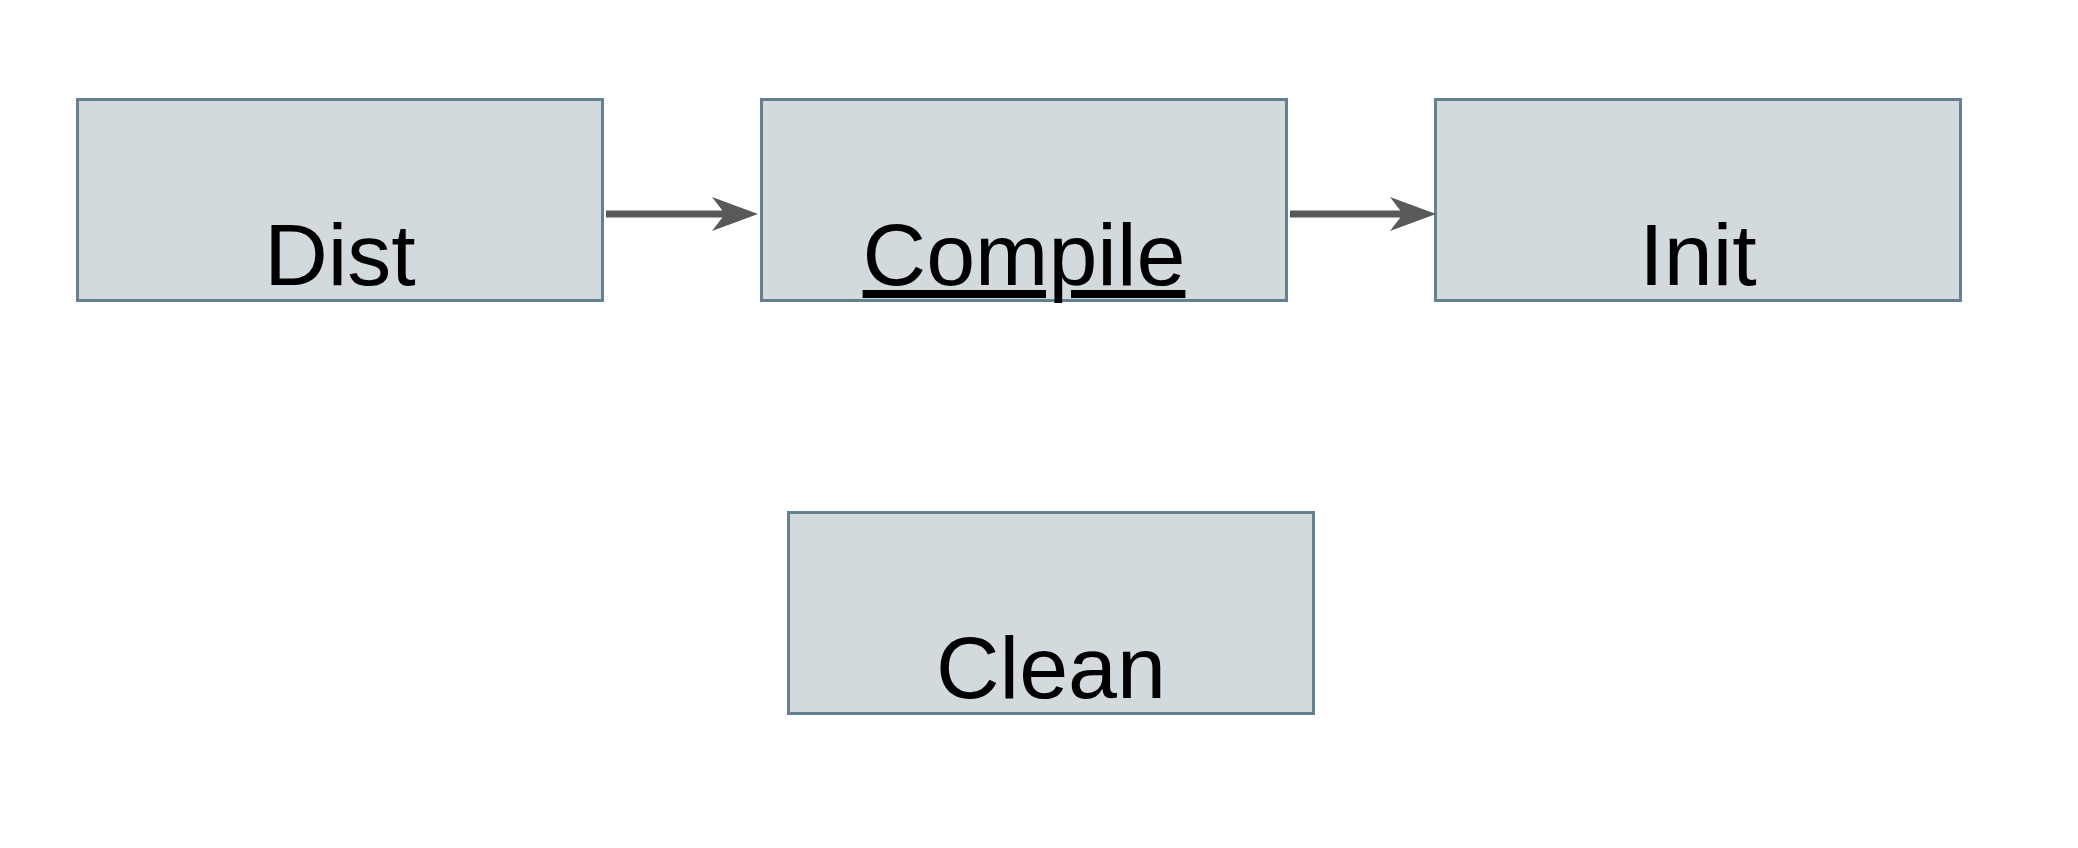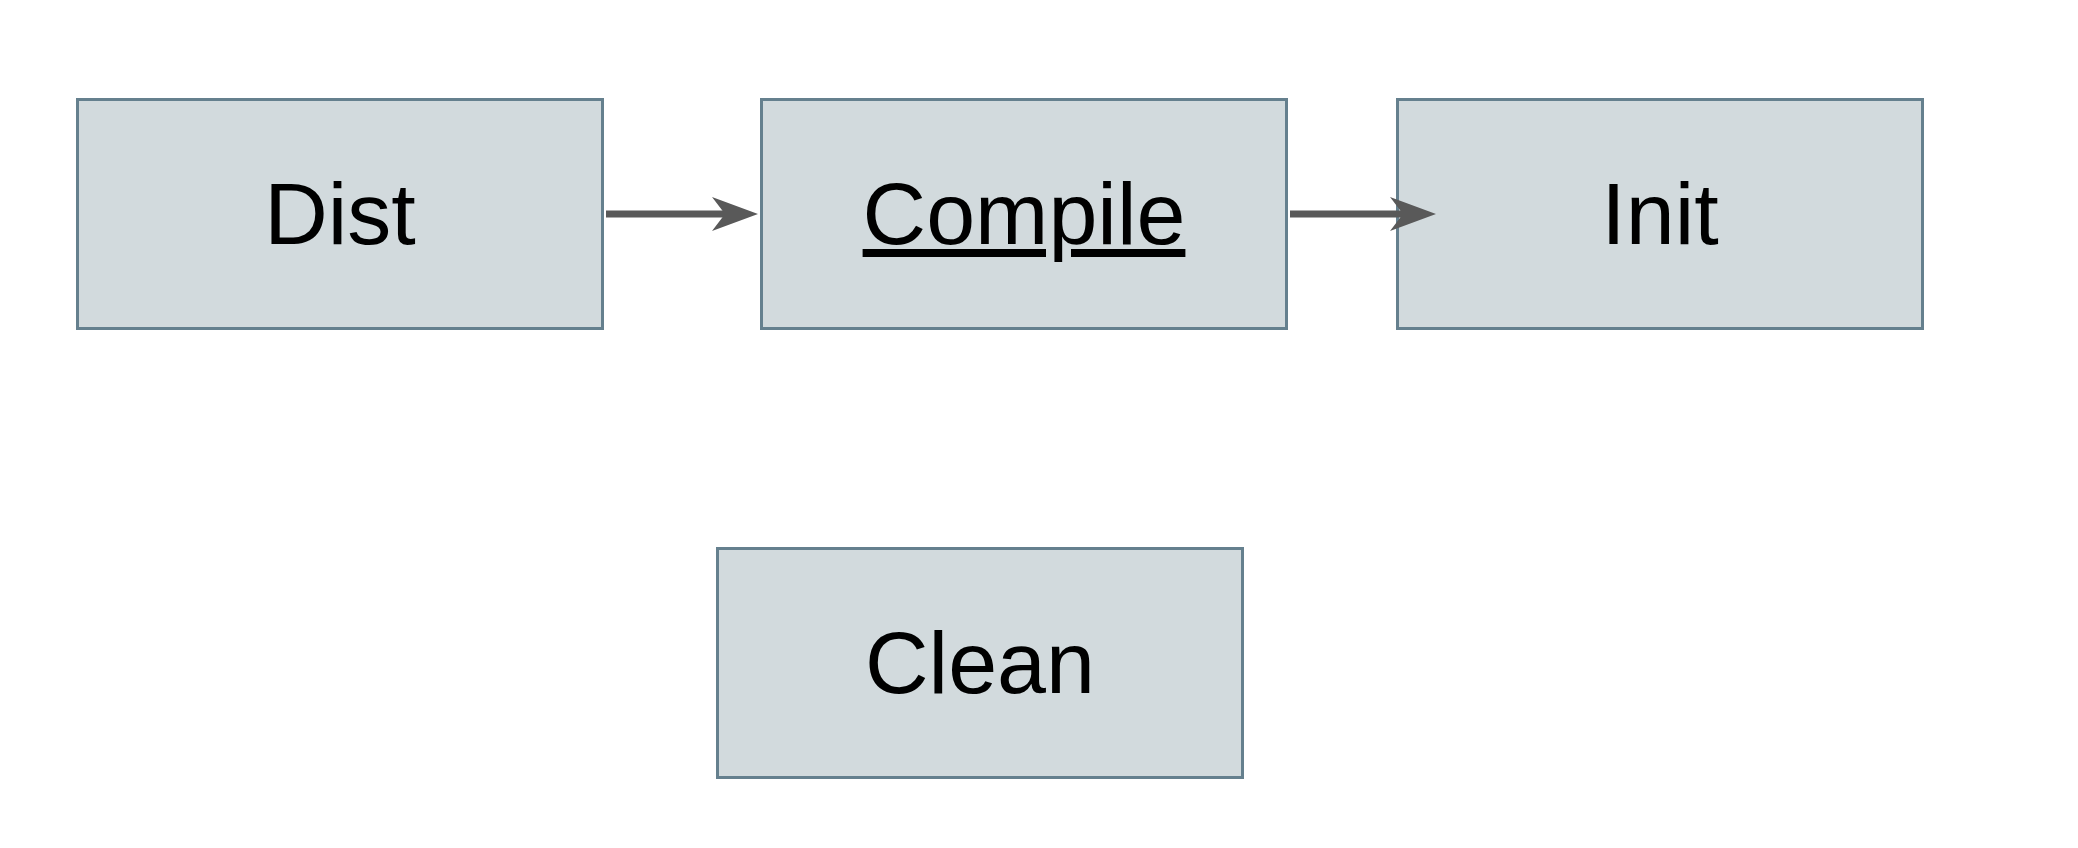--- a/index.html
+++ b/index.html
@@ -12,38 +12,38 @@
     width: 2078px;
     height: 848px;
     background: var(--bg, #ffffff);
     overflow: hidden;
     font-family: "Liberation Sans", sans-serif;
   }
   .node {
     position: absolute;
     box-sizing: border-box;
     width: 528px;
-    height: 232px;
+    height: 204px;
     background: var(--node-fill, #d2dadd);
     border: 3px solid var(--node-border, #65808e);
     display: flex;
-    align-items: center;
+    align-items: flex-end;
     justify-content: center;
   }
   .node-label {
     font-size: 88px;
     line-height: 1;
     color: var(--text, #000000);
     letter-spacing: 0px;
     user-select: none;
   }
   #node-dist    { left: 76px;   top: 98px;  }
   #node-compile { left: 760px;  top: 98px; text-decoration: underline;  }
-  #node-init    { left: 1396px; top: 98px;  }
-  #node-clean   { left: 716px;  top: 511px; margin-top: 36px; }
+  #node-init    { left: 1434px; top: 98px;  }
+  #node-clean   { left: 787px;  top: 511px; }
   .edges-overlay {
     position: absolute;
     left: 0; top: 0;
     width: 2078px;
     height: 848px;
   }
 </style>
 </head>
 <body>
 

